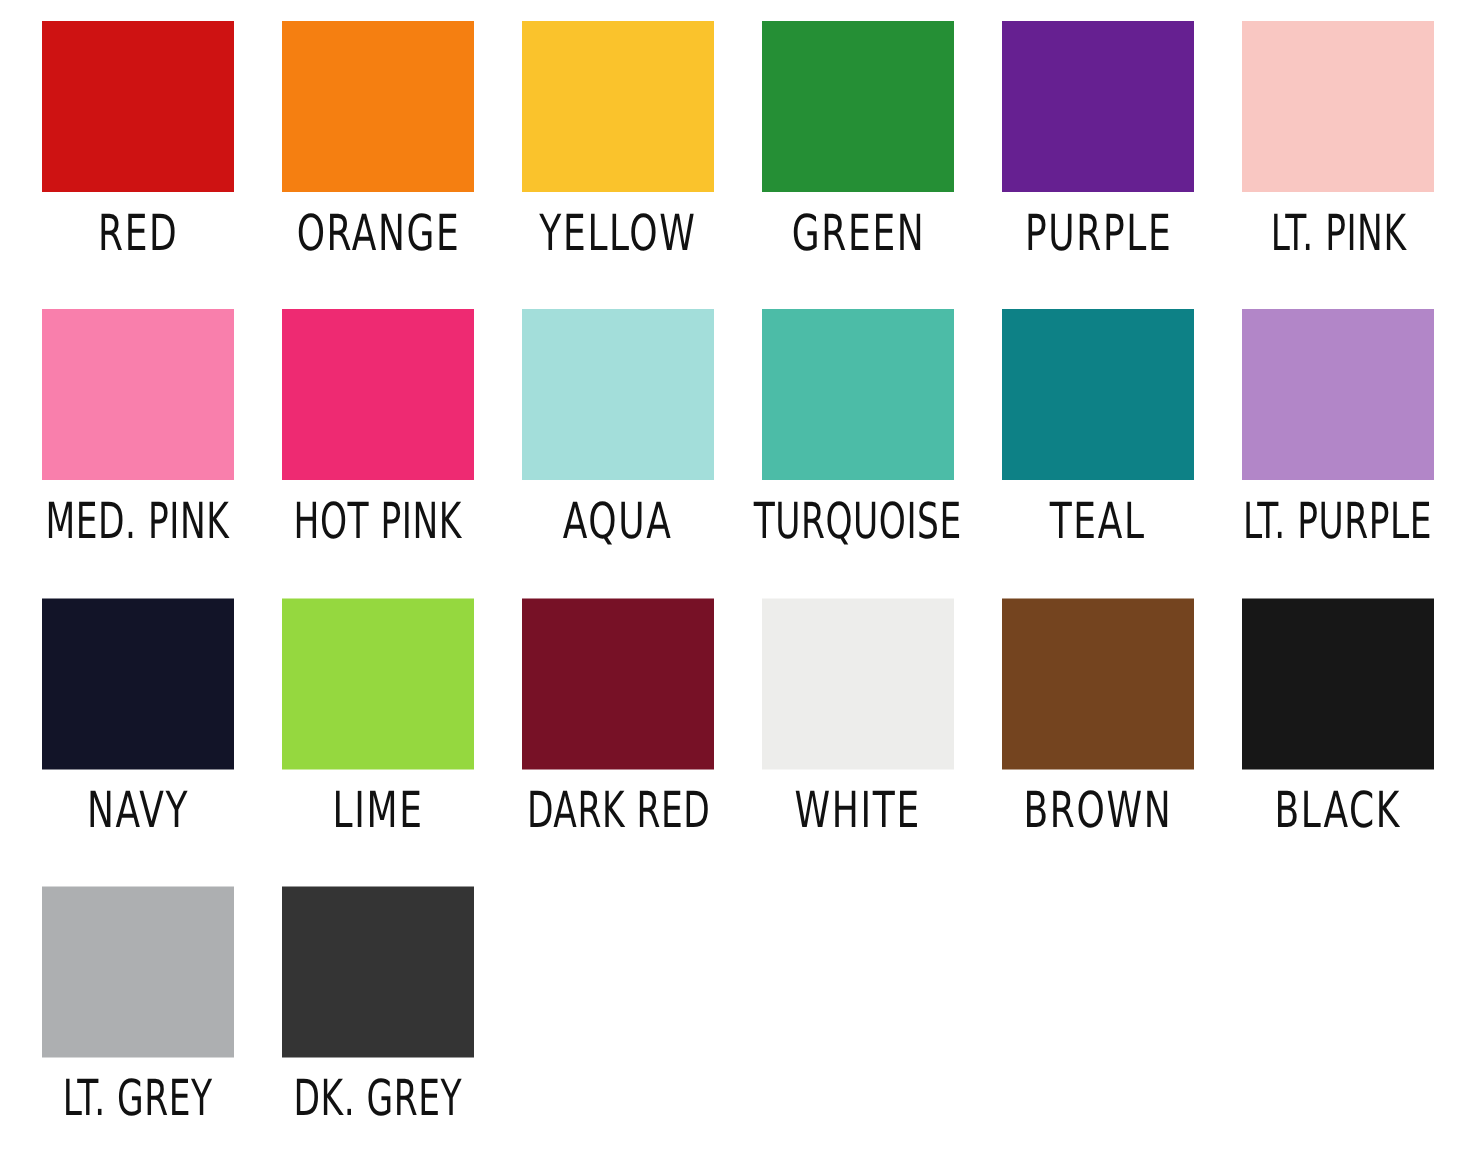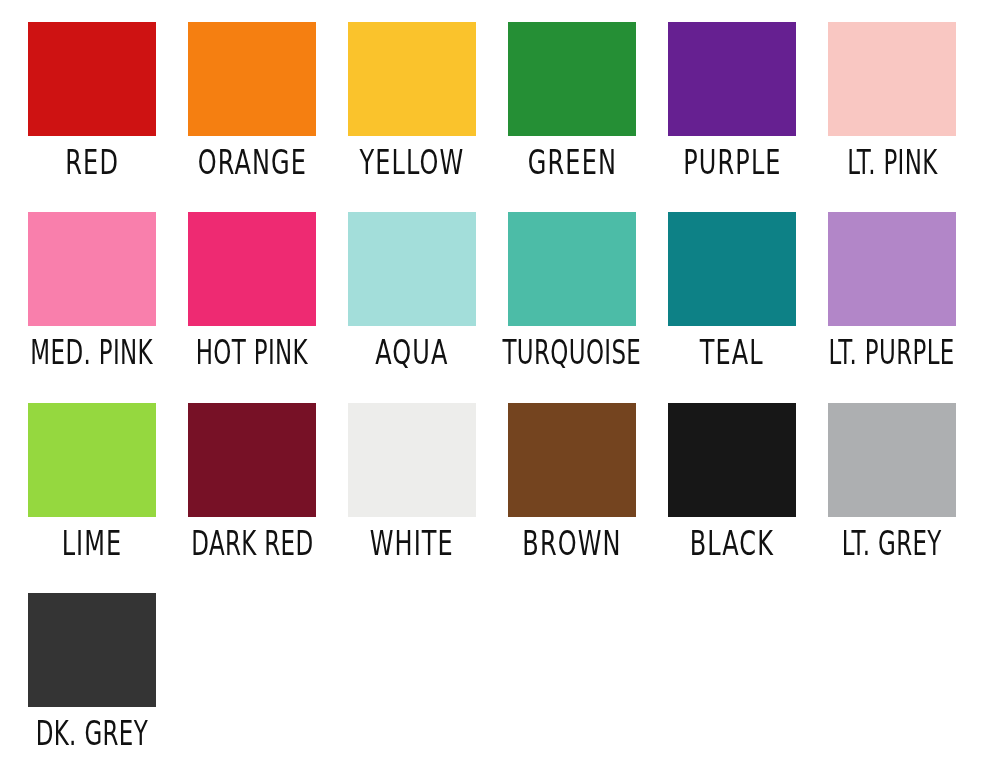--- a/index.html
+++ b/index.html
@@ -15,21 +15,21 @@
     overflow: hidden;
   }
 
   #color-chart {
     width: 984px;
     height: 783px;
     box-sizing: border-box;
     display: grid;
     grid-template-columns: repeat(6, 1fr);
     grid-template-rows: repeat(4, 1fr);
-    padding: 14px 12px 8px 12px;
+    padding: 6px 12px 8px 12px;
     column-gap: 0px;
     row-gap: 0px;
   }
 
   .swatch-cell {
     display: flex;
     flex-direction: column;
     align-items: center;
     justify-content: flex-start;
     position: relative;
@@ -108,20 +108,24 @@
     </div>
     <div class="swatch-cell">
       <div class="swatch-chip" style="background-color: rgb(13, 129, 134);"></div>
       <div class="swatch-label">TEAL</div>
     </div>
     <div class="swatch-cell">
       <div class="swatch-chip" style="background-color: rgb(178, 134, 200);"></div>
       <div class="swatch-label long">LT. PURPLE</div>
     </div>
     <div class="swatch-cell">
+      <div class="swatch-chip" style="background-color: rgb(18, 20, 40);"></div>
+      <div class="swatch-label">NAVY</div>
+    </div>
+    <div class="swatch-cell">
       <div class="swatch-chip" style="background-color: rgb(149, 216, 63);"></div>
       <div class="swatch-label">LIME</div>
     </div>
     <div class="swatch-cell">
       <div class="swatch-chip" style="background-color: rgb(119, 17, 38);"></div>
       <div class="swatch-label long">DARK RED</div>
     </div>
     <div class="swatch-cell">
       <div class="swatch-chip" style="background-color: rgb(237, 237, 235);"></div>
       <div class="swatch-label">WHITE</div>

